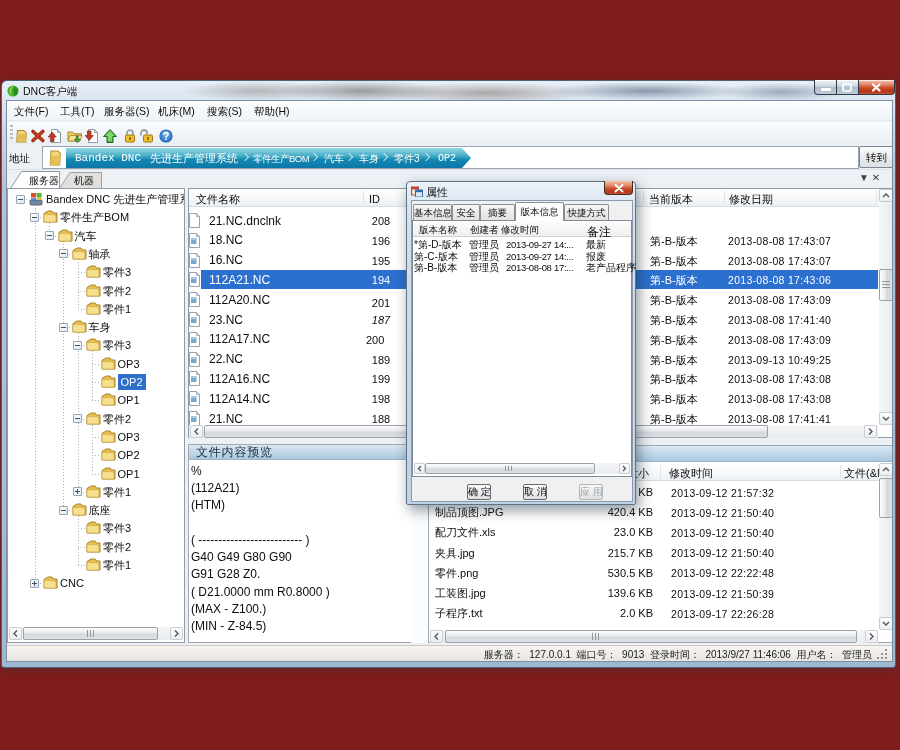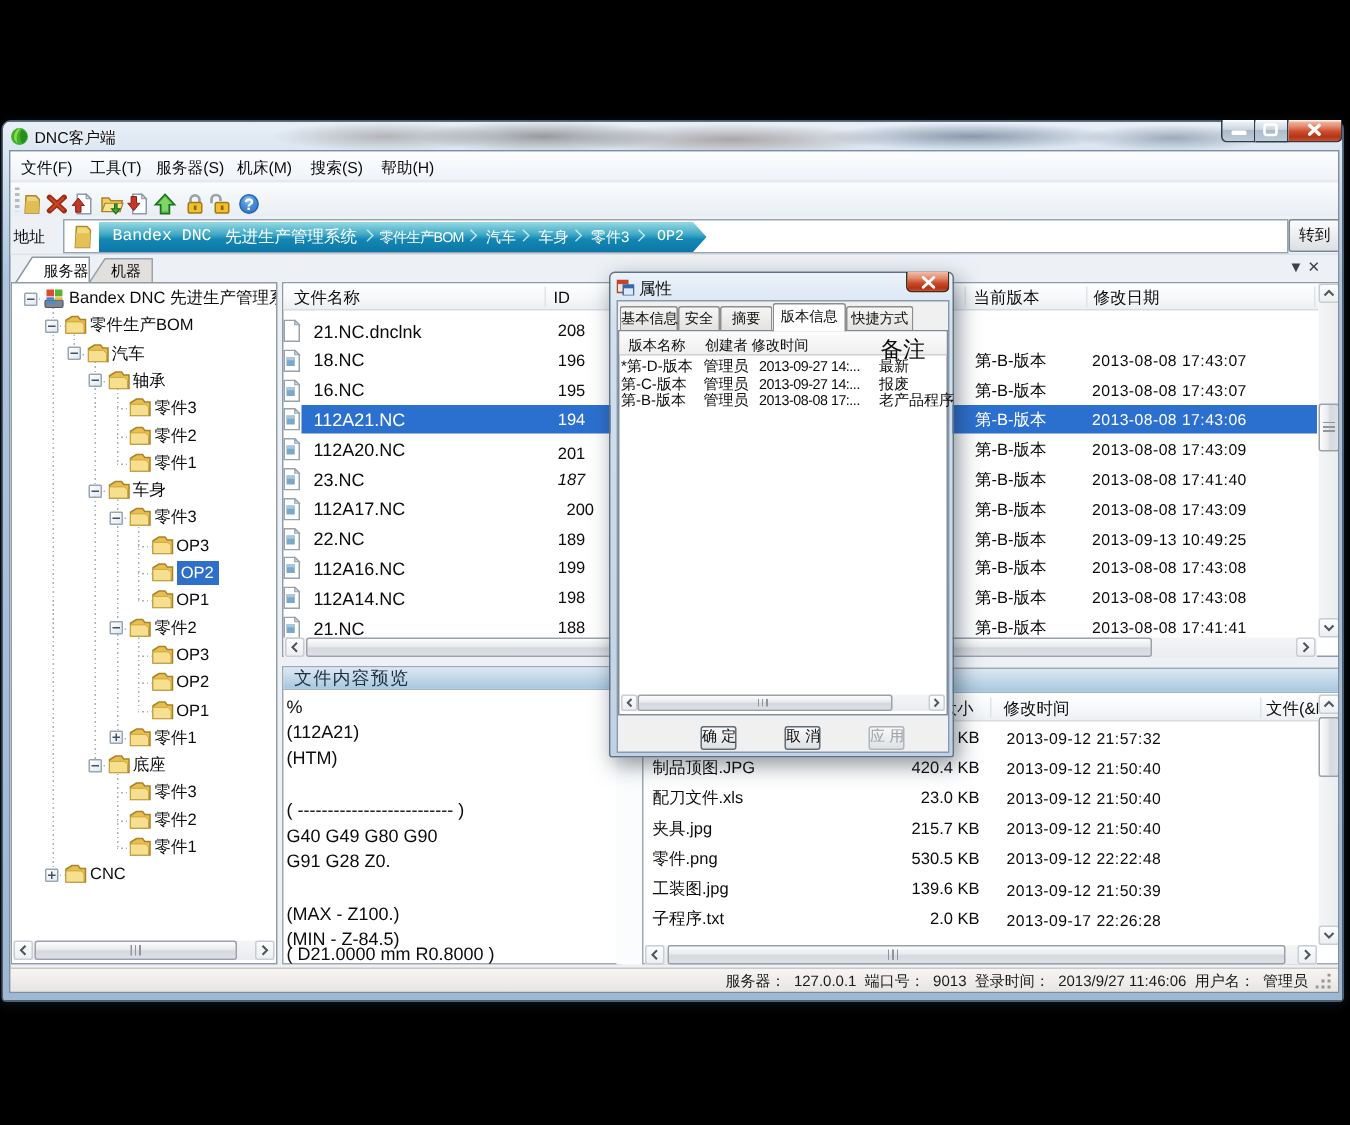--- a/index.html
+++ b/index.html
@@ -1,18 +1,18 @@
 <!DOCTYPE html>
 <html><head>
 <meta charset="utf-8">
 <style>
 * { margin:0; padding:0; box-sizing:border-box; }
 html,body { width:900px; height:750px; background:#ffffff; overflow:hidden; }
 body { font-family:"Liberation Sans",sans-serif; }
-#page { position:absolute; left:0; top:0; width:900px; height:750px; background:#000000; overflow:hidden; }
+#page { position:absolute; left:0; top:0; width:900px; height:750px; background:#7f1d1d; overflow:hidden; }
 .t { position:absolute; font-size:12px; color:#0c0c0c; white-space:nowrap; line-height:14px; }
 #win { position:absolute; left:1px; top:80px; width:895px; height:588px;
   border:1px solid #4e6276; border-radius:6px 6px 3px 3px;
   background:
     radial-gradient(ellipse 110px 14px at 255px 10px, rgba(110,100,95,0.40), rgba(110,100,95,0) 70%),
     radial-gradient(ellipse 120px 15px at 360px 10px, rgba(95,88,85,0.55), rgba(95,88,85,0) 70%),
     radial-gradient(ellipse 150px 15px at 485px 12px, rgba(120,100,92,0.5), rgba(120,100,92,0) 70%),
     radial-gradient(ellipse 140px 13px at 645px 10px, rgba(65,85,112,0.55), rgba(65,85,112,0) 70%),
     radial-gradient(ellipse 90px 13px at 780px 11px, rgba(75,92,115,0.45), rgba(75,92,115,0) 70%),
     linear-gradient(180deg,#e8eff7 0%,#c6d7e9 9%,#aec5dc 18%,#9fb8d2 100%);
@@ -423,21 +423,21 @@
 <div class="t" style="left:359px;top:212.0px;width:30px;text-align:center;font-size:11px;font-style:italic;">187</div>
 <div class="t" style="left:643px;top:212.0px;font-size:11px;">第-B-版本</div>
 <div class="t" style="left:721px;top:212.0px;font-size:10.5px;letter-spacing:0.3px;">2013-08-08 17:41:40</div>
 <svg style="position:absolute;left:181px;top:230.8px;" width="13" height="15" viewBox="0 0 13 15">
           <path d="M1.5,0.5 h7 l3,3 V14.5 h-10 Z" fill="#ffffff" stroke="#97a2ad" stroke-width="1"></path>
           <path d="M8.5,0.5 l3,3 h-3 Z" fill="#dce3e9" stroke="#97a2ad" stroke-width="0.8"></path>
           <rect x="3" y="5" width="5.5" height="6" fill="#7ba7c9"></rect>
           <rect x="3" y="5" width="5.5" height="2.2" fill="#a8c8e0"></rect>
         </svg>
 <div class="t" style="left:202px;top:231.3px;">112A17.NC</div>
-<div class="t" style="left:359px;top:231.8px;width:30px;text-align:right;font-size:11px;">200</div>
+<div class="t" style="left:359px;top:231.8px;width:30px;text-align:left;font-size:11px;">200</div>
 <div class="t" style="left:643px;top:231.8px;font-size:11px;">第-B-版本</div>
 <div class="t" style="left:721px;top:231.8px;font-size:10.5px;letter-spacing:0.3px;">2013-08-08 17:43:09</div>
 <svg style="position:absolute;left:181px;top:250.6px;" width="13" height="15" viewBox="0 0 13 15">
           <path d="M1.5,0.5 h7 l3,3 V14.5 h-10 Z" fill="#ffffff" stroke="#97a2ad" stroke-width="1"></path>
           <path d="M8.5,0.5 l3,3 h-3 Z" fill="#dce3e9" stroke="#97a2ad" stroke-width="0.8"></path>
           <rect x="3" y="5" width="5.5" height="6" fill="#7ba7c9"></rect>
           <rect x="3" y="5" width="5.5" height="2.2" fill="#a8c8e0"></rect>
         </svg>
 <div class="t" style="left:202px;top:251.1px;">22.NC</div>
 <div class="t" style="left:359px;top:251.6px;width:30px;text-align:center;font-size:11px;">189</div>
@@ -499,21 +499,21 @@
         </div>
 <div class="th" style="left:197px;top:324px;width:564px;height:13px;"></div>
 <div style="position:absolute;left:181px;top:343px;width:227px;height:199px;background:#fff;border:1px solid #a0a8b0;"></div>
 <div class="phdr" style="left:182px;top:344px;width:225px;height:15px;font-size:12px;color:#1c2f42;line-height:15px;padding-left:7px;">文件内容预览</div>
 <div class="pvl" style="left:184px;top:362.5px;">%</div>
 <div class="pvl" style="left:184px;top:379.8px;">(112A21)</div>
 <div class="pvl" style="left:184px;top:397.1px;">(HTM)</div>
 <div class="pvl" style="left:184px;top:431.7px;">( -------------------------- )</div>
 <div class="pvl" style="left:184px;top:449.0px;">G40 G49 G80 G90</div>
 <div class="pvl" style="left:184px;top:466.3px;">G91 G28 Z0.</div>
-<div class="pvl" style="left:184px;top:483.6px;margin-top:44px;">( D21.0000 mm R0.8000 )</div>
+<div class="pvl" style="left:184px;top:483.6px;">( D21.0000 mm R0.8000 )</div>
 <div class="pvl" style="left:184px;top:500.9px;">(MAX - Z100.)</div>
 <div class="pvl" style="left:184px;top:518.2px;">(MIN - Z-84.5)</div>
 <div style="position:absolute;left:404px;top:340px;width:18px;height:202px;background:#fbfcfd;"></div>
 <div style="position:absolute;left:421px;top:344px;width:466px;height:198px;background:#fff;border:1px solid #a0a8b0;"></div>
 <div class="phdr" style="left:422px;top:345px;width:464px;height:16px;font-size:12px;color:#1c2f42;line-height:16px;padding-left:7px;">相关文件</div>
 <div style="position:absolute;left:422px;top:362px;width:450px;height:18px;background:linear-gradient(180deg,#ffffff,#f5f7f9 60%,#edf0f3);border-bottom:1px solid #d8dce1;"></div>
 <div class="t" style="left:620px;top:365px;font-size:11px;">大小</div>
 <div class="t" style="left:662px;top:365px;font-size:11px;">修改时间</div>
 <div class="t" style="left:837px;top:365px;width:35px;overflow:hidden;font-size:11px;">文件(&amp;N</div>
 <div class="hsep" style="left:653px;top:364px;height:14px;"></div>
@@ -599,21 +599,21 @@
 <div class="dtab" style="left:6px;width:39px;top:22px;">基本信息</div>
 <div class="dtab" style="left:45px;width:28px;top:22px;">安全</div>
 <div class="dtab" style="left:73px;width:35px;top:22px;">摘要</div>
 <div class="dtab act" style="left:108px;width:49px;background:#fdfdfd;top:20px;height:19px;line-height:17px;z-index:6;">版本信息</div>
 <div class="dtab" style="left:157px;width:45px;top:22px;">快捷方式</div>
 <div style="position:absolute;left:5px;top:38px;width:220px;height:257px;background:#fff;border:1px solid #7f8b99;"></div>
 <div style="position:absolute;left:6px;top:39px;width:218px;height:16px;background:linear-gradient(180deg,#fcfcfc,#efefef);border-bottom:1px solid #d0d0d0;"></div>
 <div style="position:absolute;left:12px;top:42px;font-size:9.5px;color:#0c0c0c;white-space:nowrap;">版本名称</div>
 <div style="position:absolute;left:63px;top:42px;font-size:9.5px;color:#0c0c0c;white-space:nowrap;">创建者</div>
 <div style="position:absolute;left:94px;top:42px;font-size:9.5px;color:#0c0c0c;white-space:nowrap;">修改时间</div>
-<div style="position:absolute;left:180px;top:42px;font-size:15px;color:#0c0c0c;white-space:nowrap;">备注</div>
+<div style="position:absolute;left:180px;top:42px;font-size:12px;color:#0c0c0c;white-space:nowrap;">备注</div>
 <div style="position:absolute;left:7px;top:57.0px;font-size:10px;line-height:12px;color:#0c0c0c;white-space:nowrap;">*第-D-版本</div>
 <div style="position:absolute;left:62px;top:57.0px;font-size:10px;line-height:12px;color:#0c0c0c;">管理员</div>
 <div style="position:absolute;left:99px;top:57.0px;font-size:9.5px;letter-spacing:-0.3px;line-height:12px;color:#0c0c0c;white-space:nowrap;width:76px;overflow:hidden;">2013-09-27 14:...</div>
 <div style="position:absolute;left:179px;top:57.0px;font-size:10px;line-height:12px;color:#0c0c0c;white-space:nowrap;">最新</div>
 <div style="position:absolute;left:7px;top:68.6px;font-size:10px;line-height:12px;color:#0c0c0c;white-space:nowrap;">第-C-版本</div>
 <div style="position:absolute;left:62px;top:68.6px;font-size:10px;line-height:12px;color:#0c0c0c;">管理员</div>
 <div style="position:absolute;left:99px;top:68.6px;font-size:9.5px;letter-spacing:-0.3px;line-height:12px;color:#0c0c0c;white-space:nowrap;width:76px;overflow:hidden;">2013-09-27 14:...</div>
 <div style="position:absolute;left:179px;top:68.6px;font-size:10px;line-height:12px;color:#0c0c0c;white-space:nowrap;">报废</div>
 <div style="position:absolute;left:7px;top:80.2px;font-size:10px;line-height:12px;color:#0c0c0c;white-space:nowrap;">第-B-版本</div>
 <div style="position:absolute;left:62px;top:80.2px;font-size:10px;line-height:12px;color:#0c0c0c;">管理员</div>

